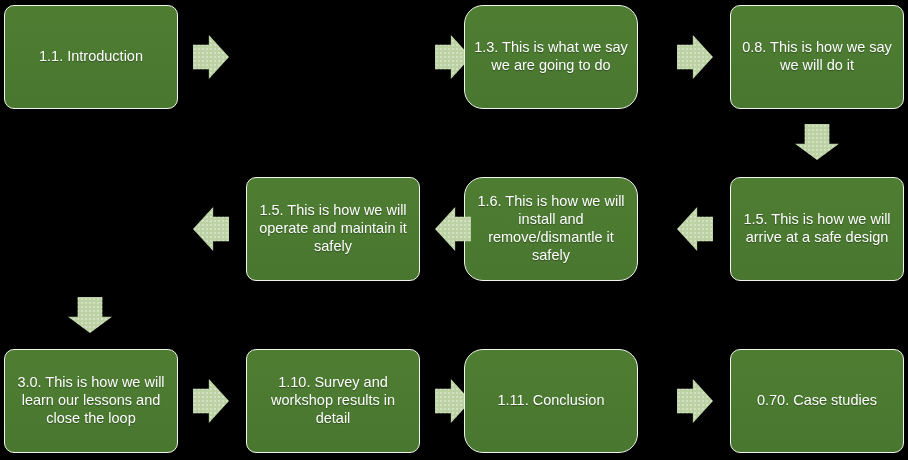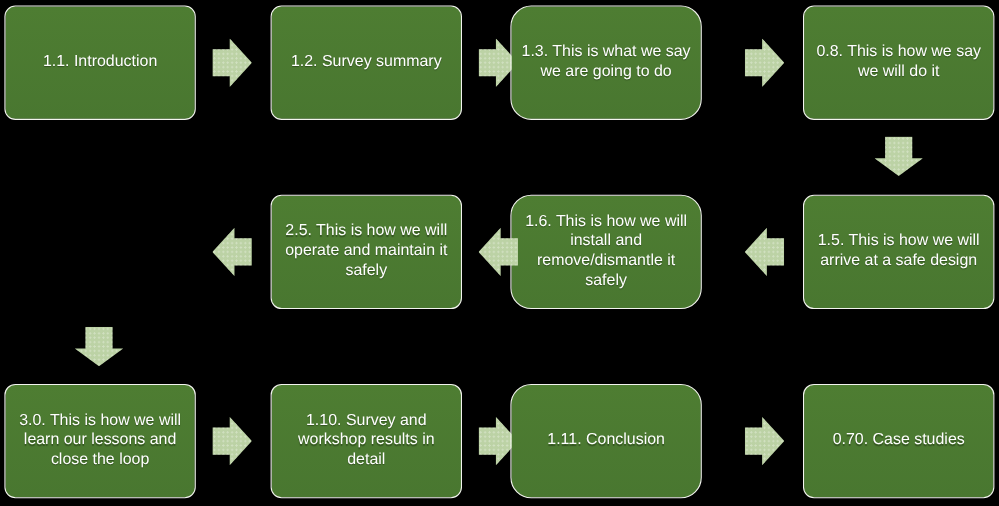--- a/index.html
+++ b/index.html
@@ -62,33 +62,32 @@
   .da1 { left: 795px; top: 124px; }
   .da2 { left: 68px;  top: 297px; }
 </style>
 </head>
 <body>
 
 <div class="canvas">
 
   <div class="box c0 r0">1.1. Introduction</div>
   <div class="arrow ar g0 t0"></div>
-  <div class="box c1 r0">1.2. Survey summary</div>
   <div class="arrow ar g1 t0"></div>
   <div class="box c2 r0">1.3. This is what we say we are going to do</div>
   <div class="arrow ar g2 t0"></div>
   <div class="box c3 r0">0.8. This is how we say we will do it</div>
 
   <div class="arrow ad da1"></div>
 
   <div class="box c3 r1">1.5. This is how we will arrive at a safe design</div>
   <div class="arrow al g2 t1"></div>
   <div class="box c2 r1">1.6. This is how we will install and remove/dismantle it safely</div>
   <div class="arrow al g1 t1"></div>
-  <div class="box c1 r1">2.5. This is how we will operate and maintain it safely</div>
+  <div class="box c1 r1">1.5. This is how we will operate and maintain it safely</div>
   <div class="arrow al g0 t1"></div>
 
   <div class="arrow ad da2"></div>
 
   <div class="box c0 r2">3.0. This is how we will learn our lessons and close the loop</div>
   <div class="arrow ar g0 t2"></div>
   <div class="box c1 r2">1.10. Survey and workshop results in detail</div>
   <div class="arrow ar g1 t2"></div>
   <div class="box c2 r2">1.11. Conclusion</div>
   <div class="arrow ar g2 t2"></div>

